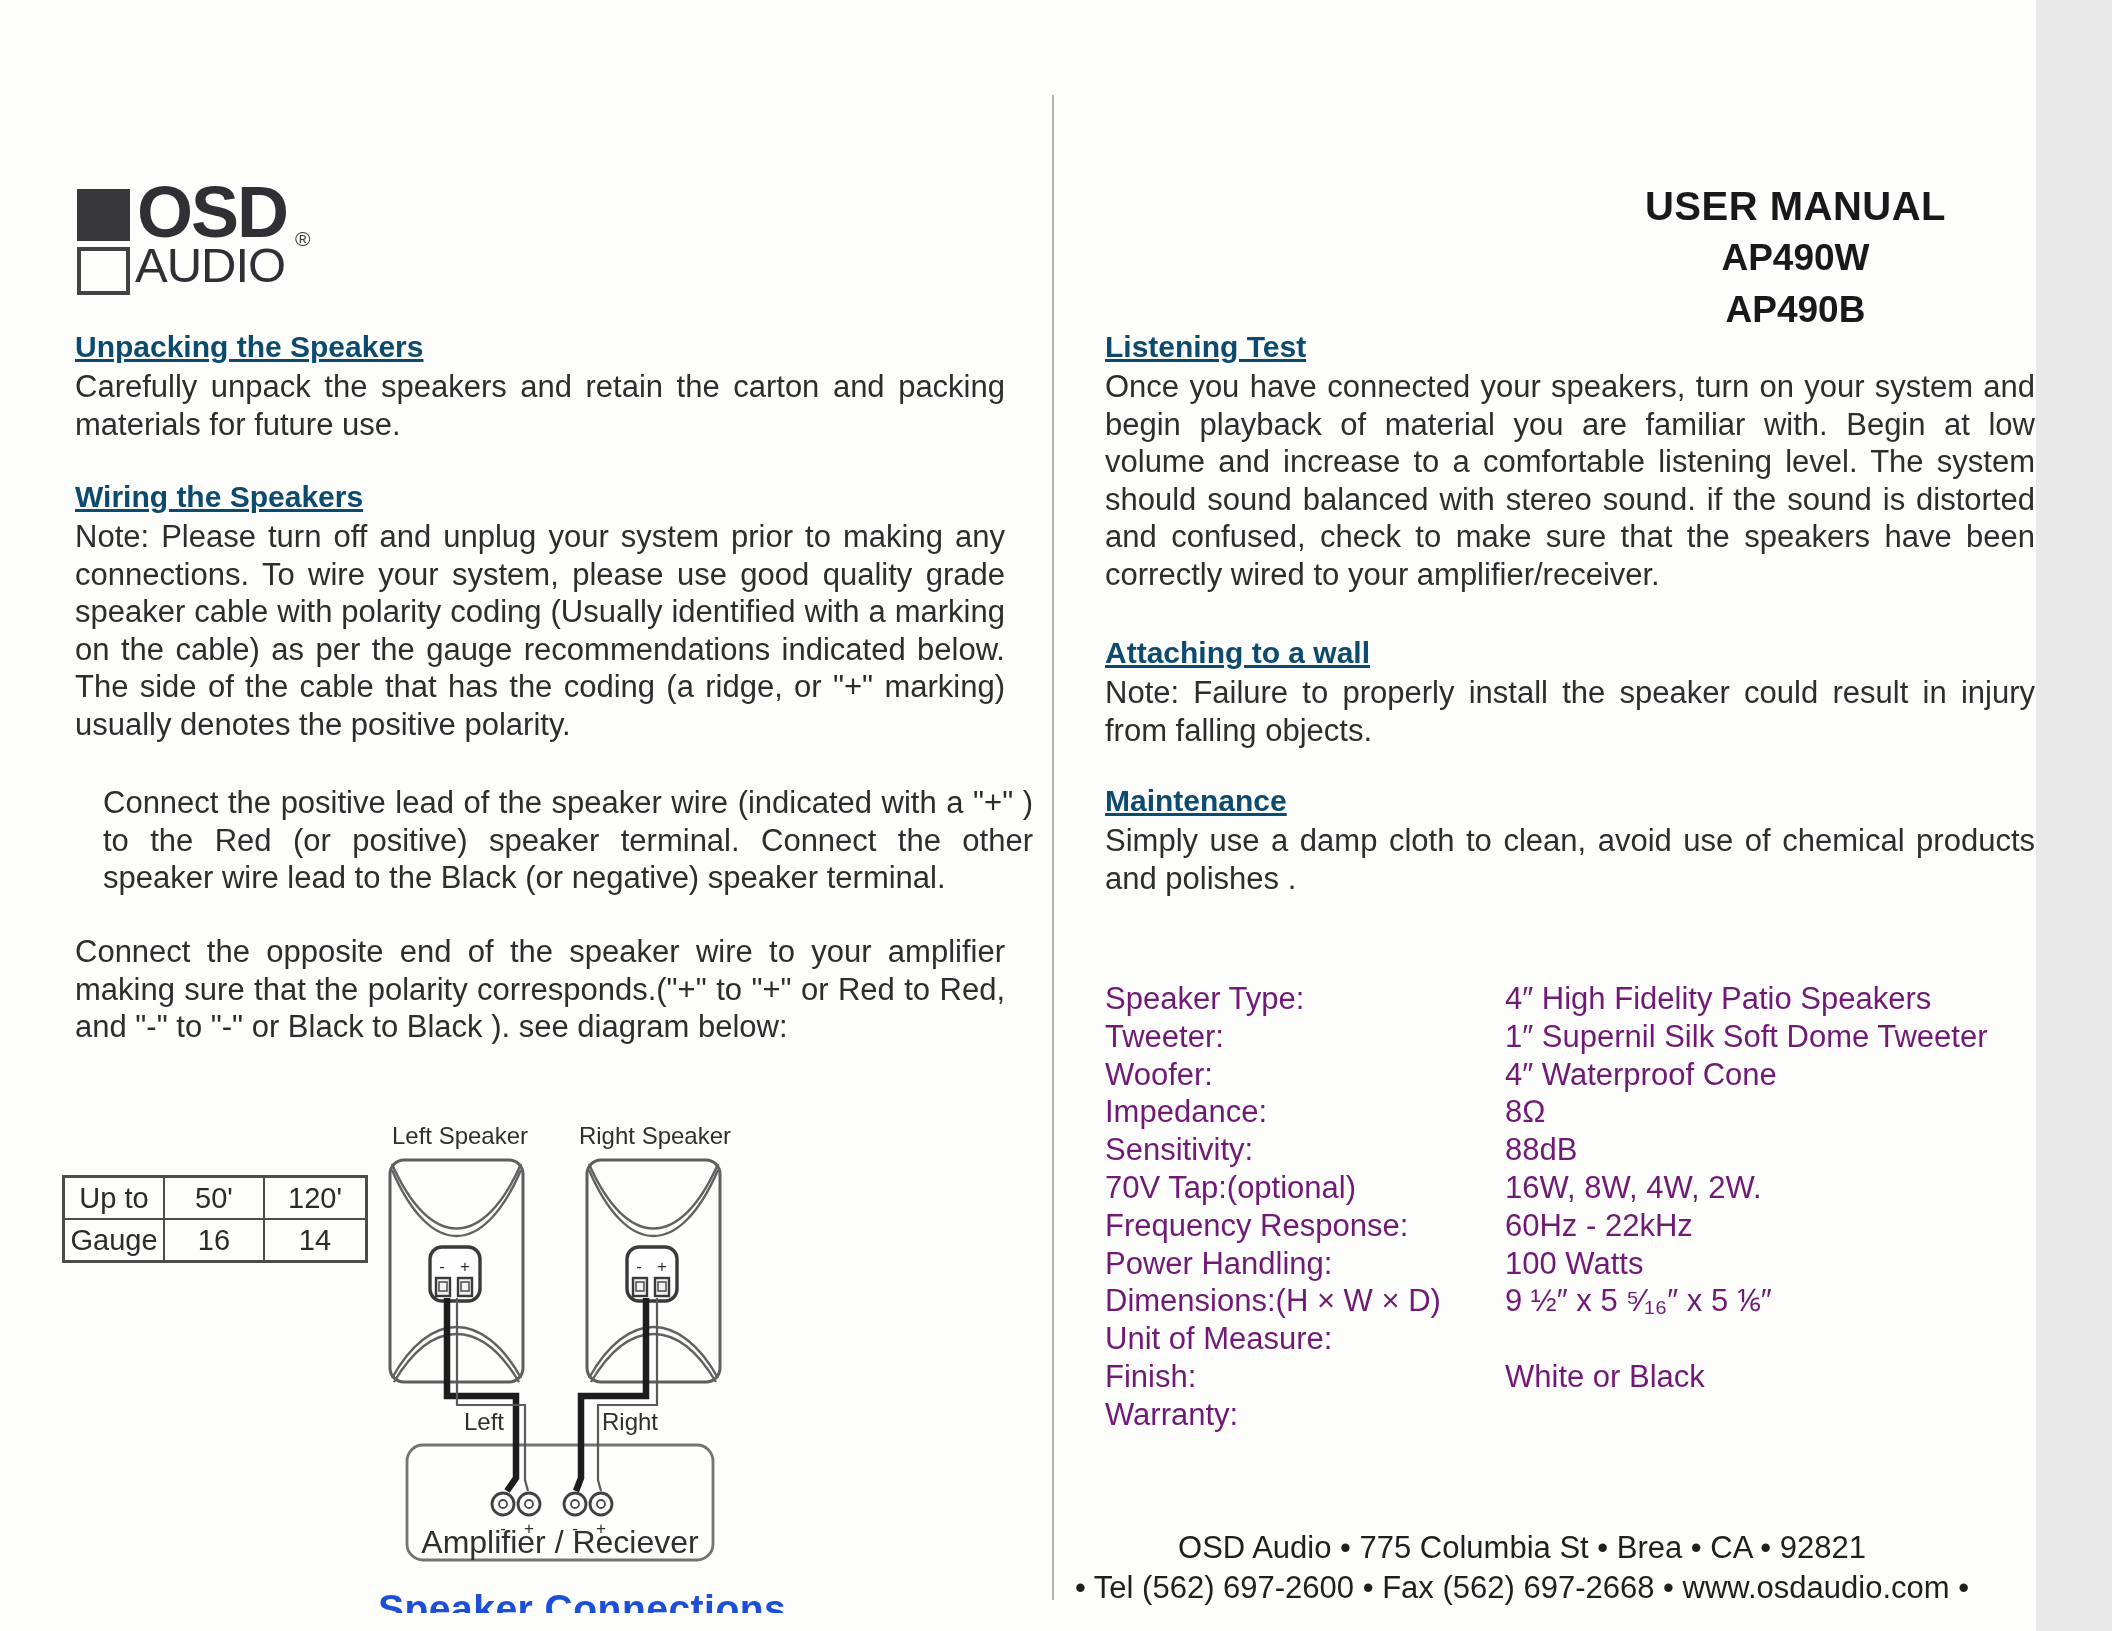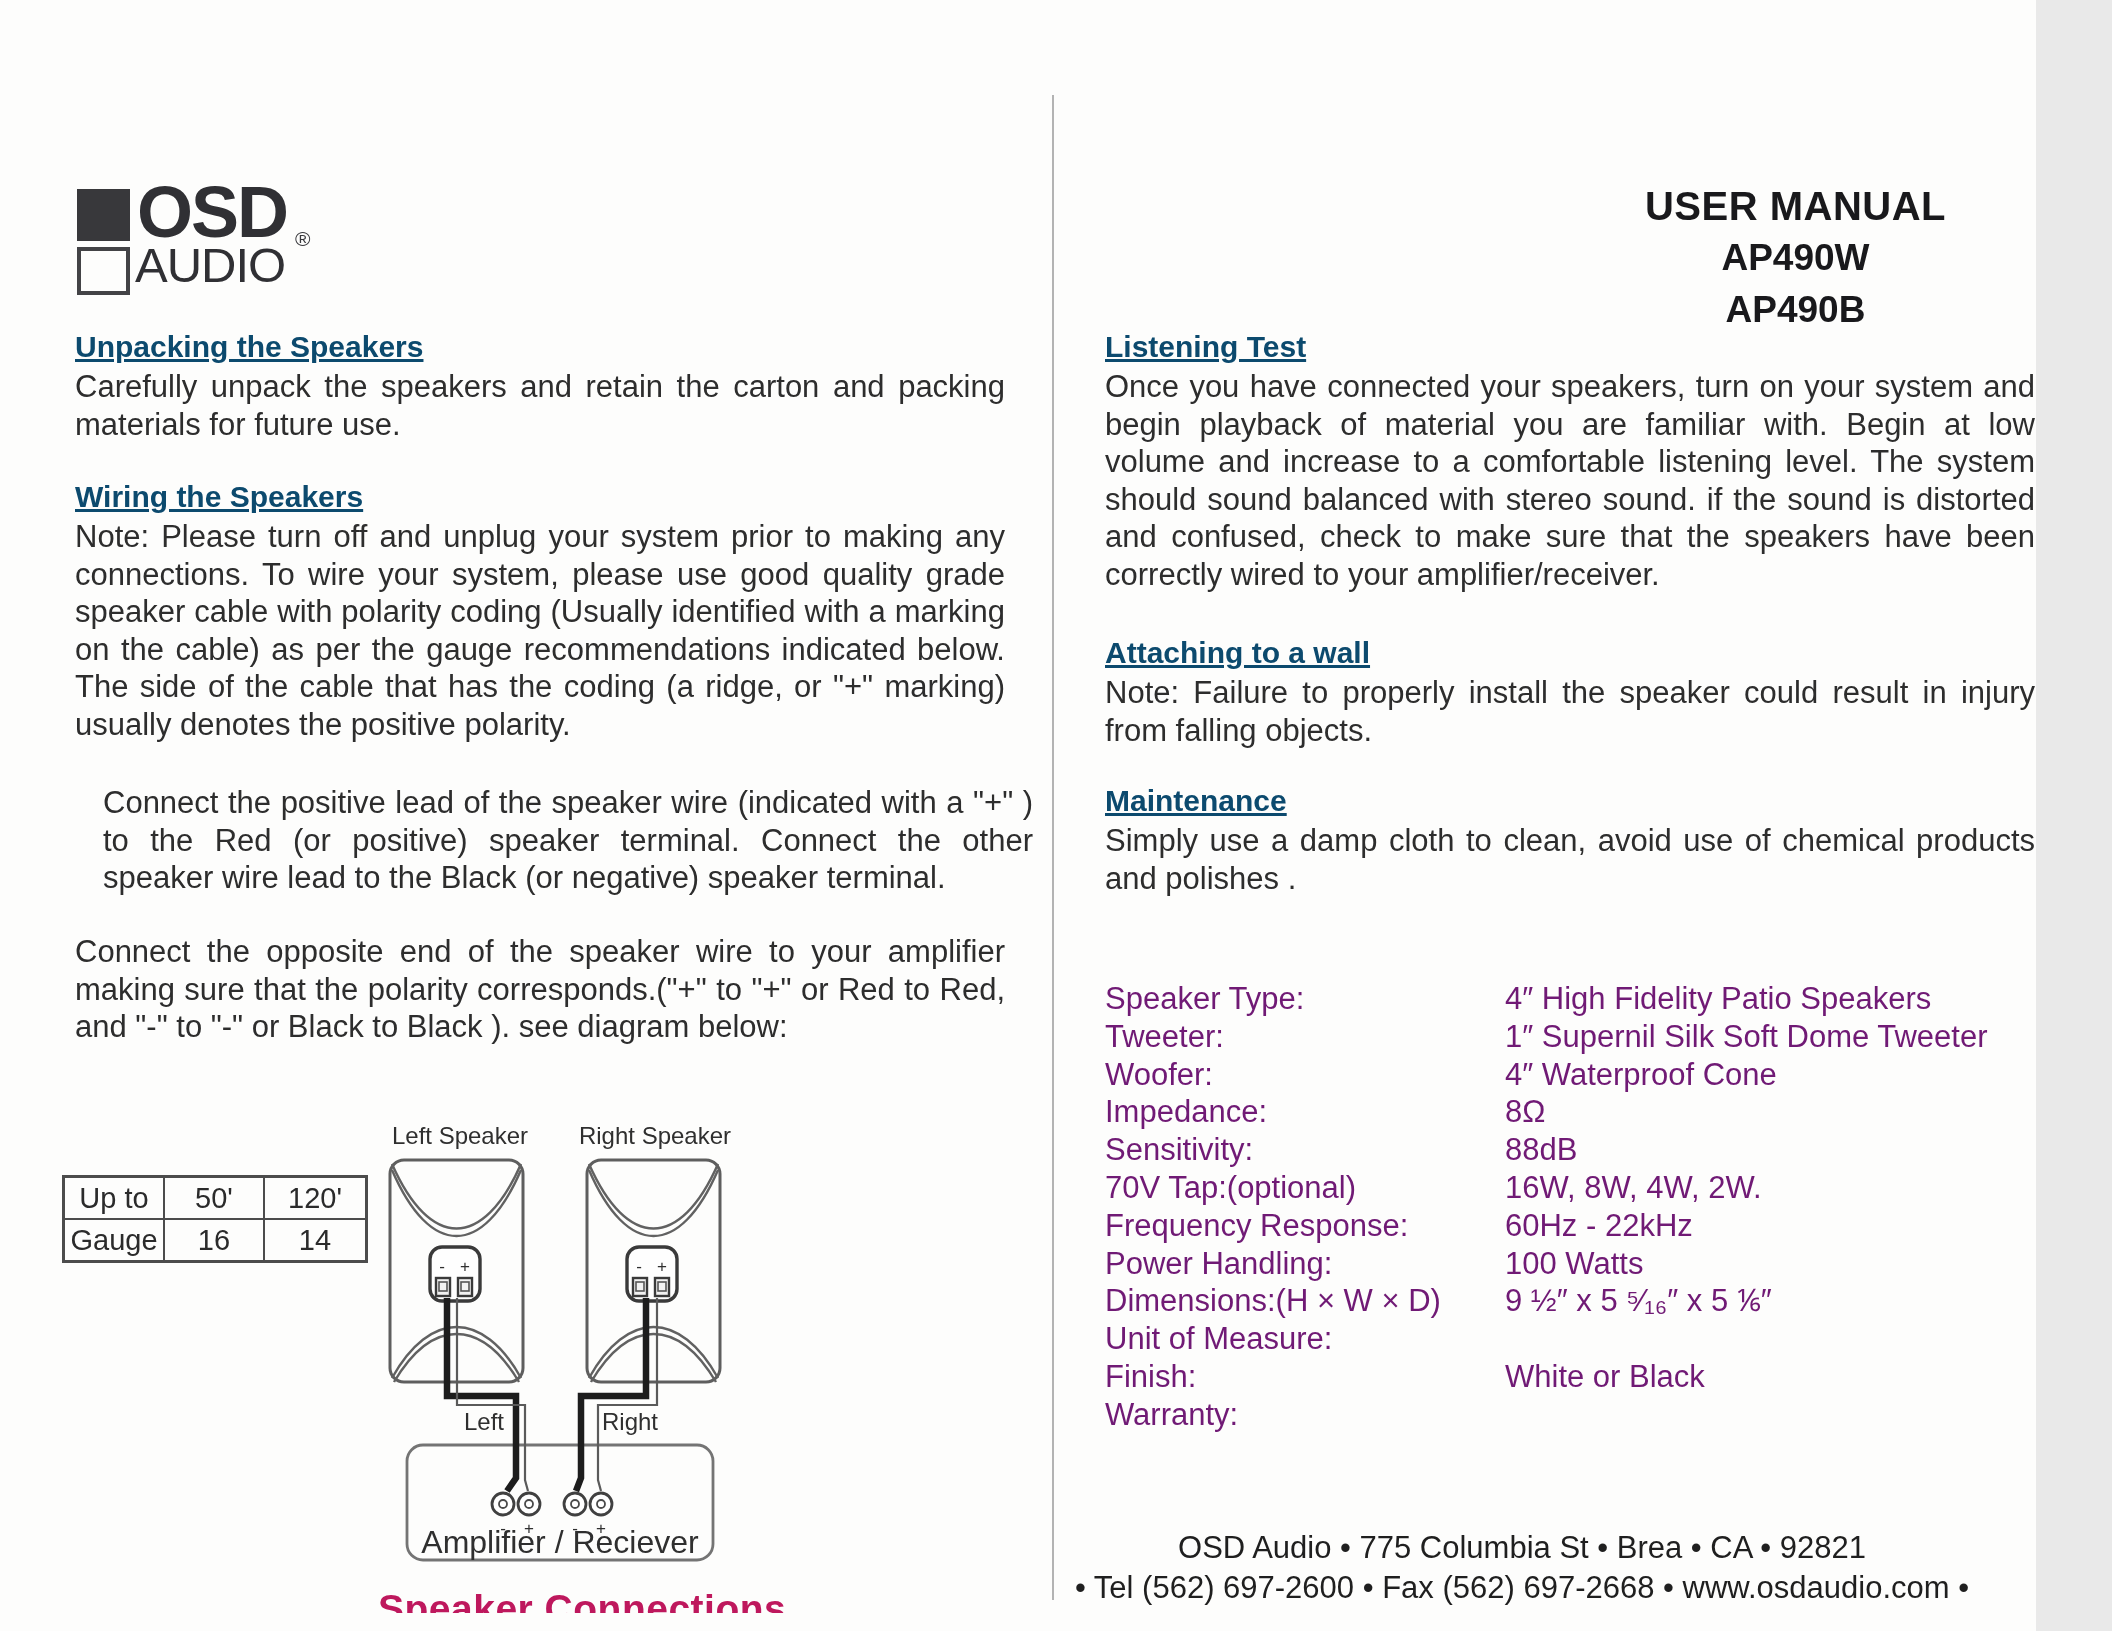--- a/index.html
+++ b/index.html
@@ -33,21 +33,21 @@
   .gtable .cell{border:1px solid #4c4c4c;height:40px;display:flex;align-items:center;justify-content:center;font-size:29px;color:#2b2b2b;}
   
   .specs{position:absolute;left:1105px;top:980px;width:940px;}
   .spec-row{display:flex;font-size:31px;line-height:37.8px;color:#701a75;}
   .spec-row .lab{width:400px;flex:none;}
   .spec-row .val{flex:1;}
   
   .footer{position:absolute;left:1062px;top:1528px;width:920px;text-align:center;font-size:31px;line-height:40px;color:#1f1f1f;}
   
   .cutoff{position:absolute;left:378px;top:1587px;width:440px;height:26px;overflow:hidden;
-          font-size:39px;font-weight:bold;color:#be185d;letter-spacing:0.5px;white-space:nowrap;}
+          font-size:39px;font-weight:bold;color:#1d4ed8;letter-spacing:0.5px;white-space:nowrap;}
   
   .diagram{position:absolute;left:370px;top:1112px;}
   .diagram text{font-family:"Liberation Sans", sans-serif;fill:#2f2f2f;}
   .spk-outline{fill:none;stroke:#5e5e5e;stroke-width:3;}
   .spk-curve{fill:none;stroke:#616161;stroke-width:2.4;}
   .tbox{fill:#fefefe;stroke:#3a3a3a;stroke-width:3.4;}
   .tsq{fill:#f2f2f2;stroke:#3a3a3a;stroke-width:2.4;}
   .tsq-in{fill:none;stroke:#555;stroke-width:1.6;}
   .wire-thick{fill:none;stroke:#1d1d1d;stroke-width:6.5;}
   .wire-thin{fill:none;stroke:#5a5a5a;stroke-width:2.2;}

